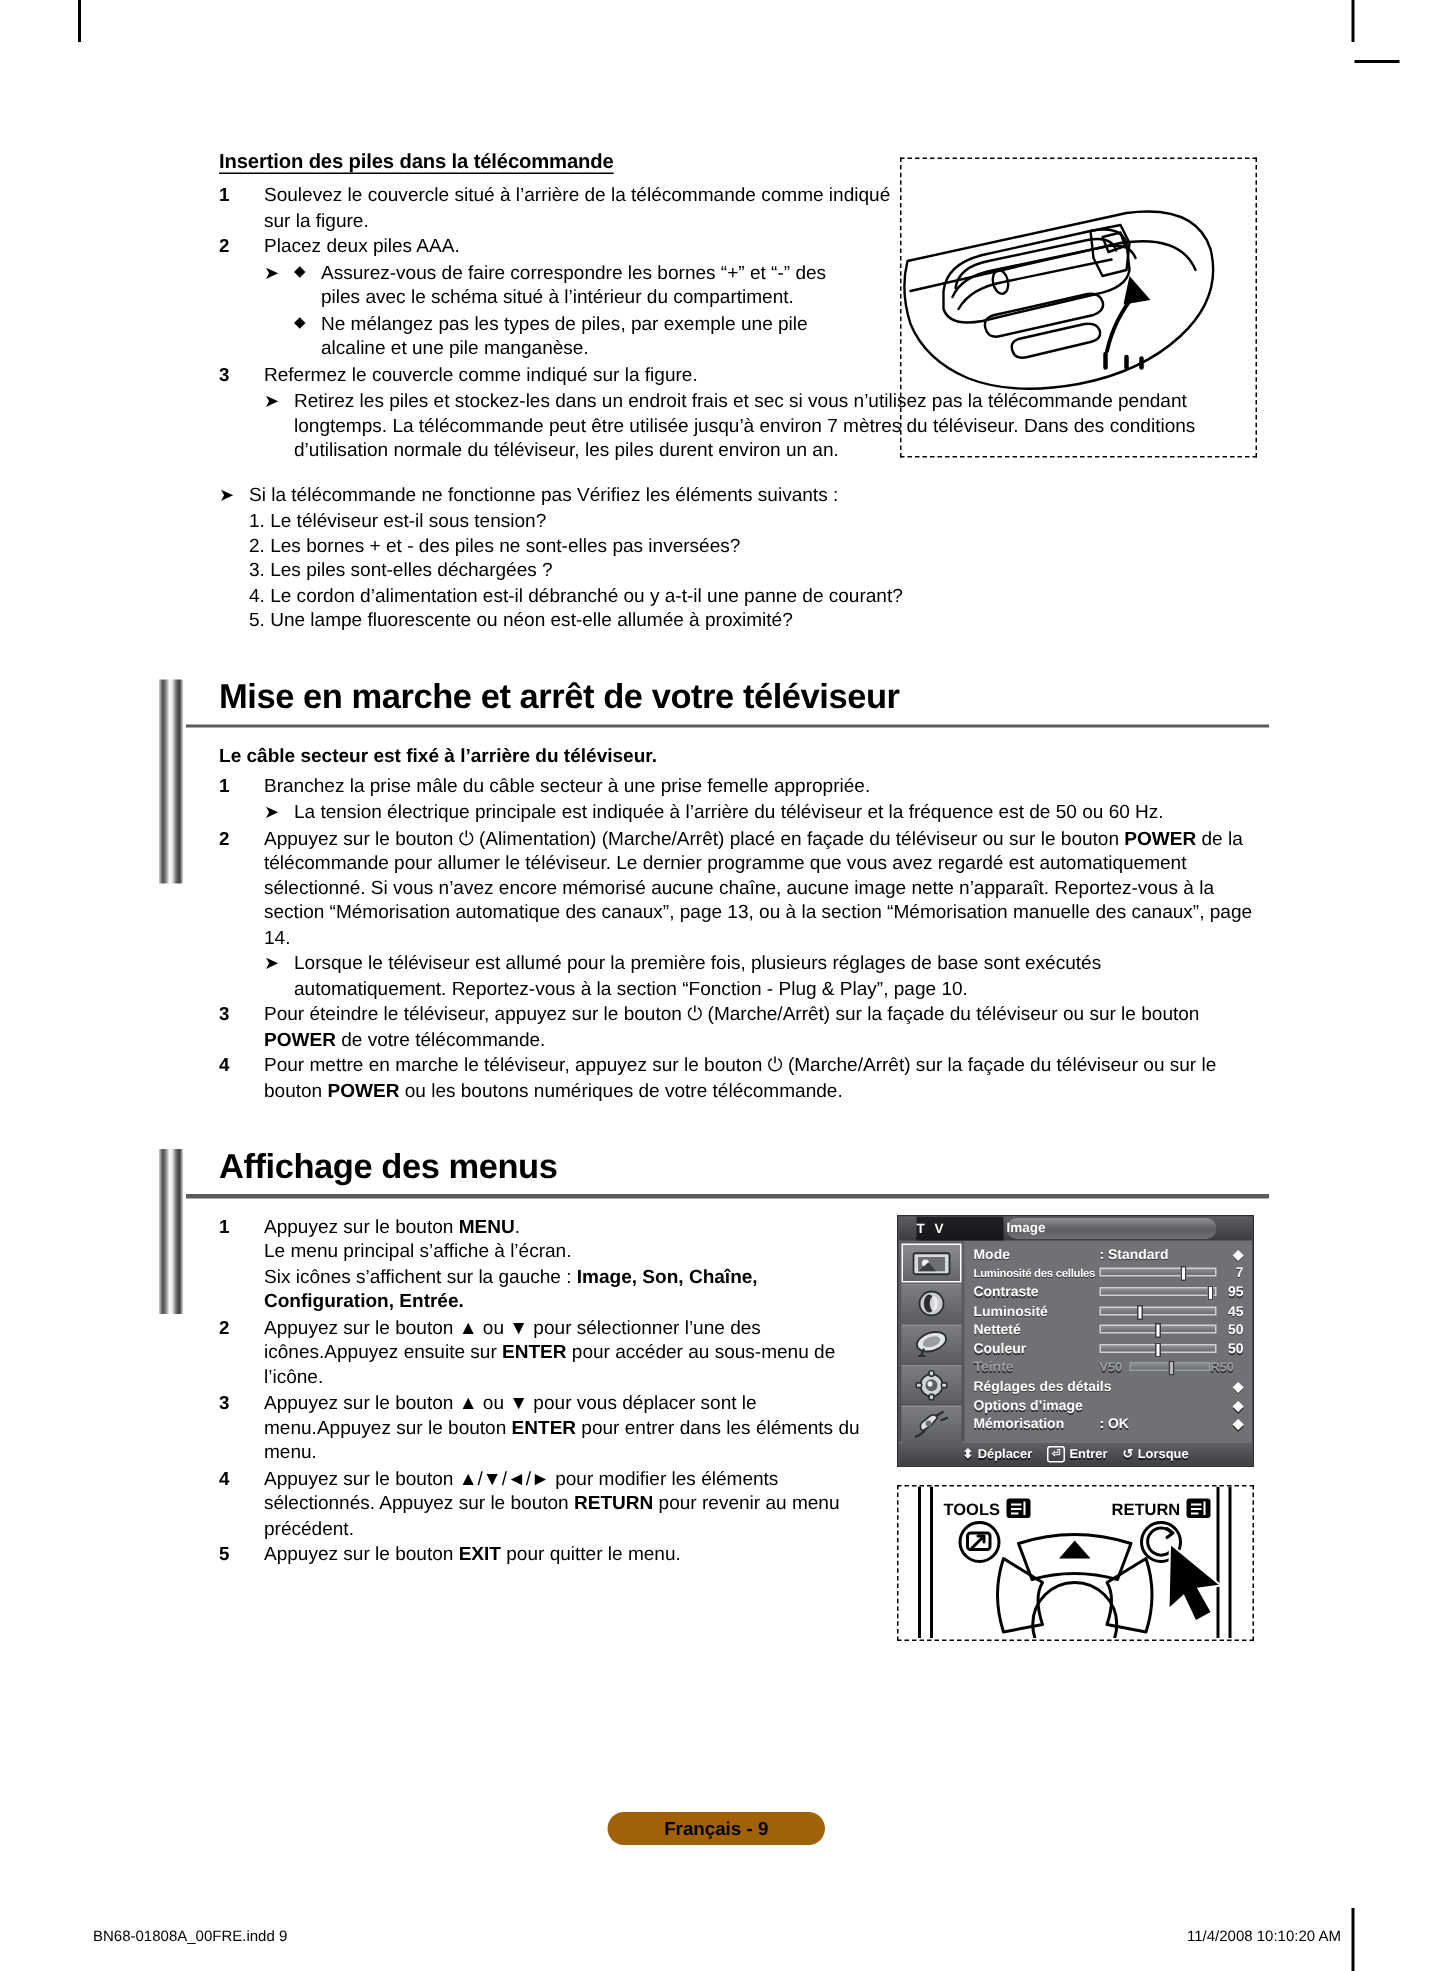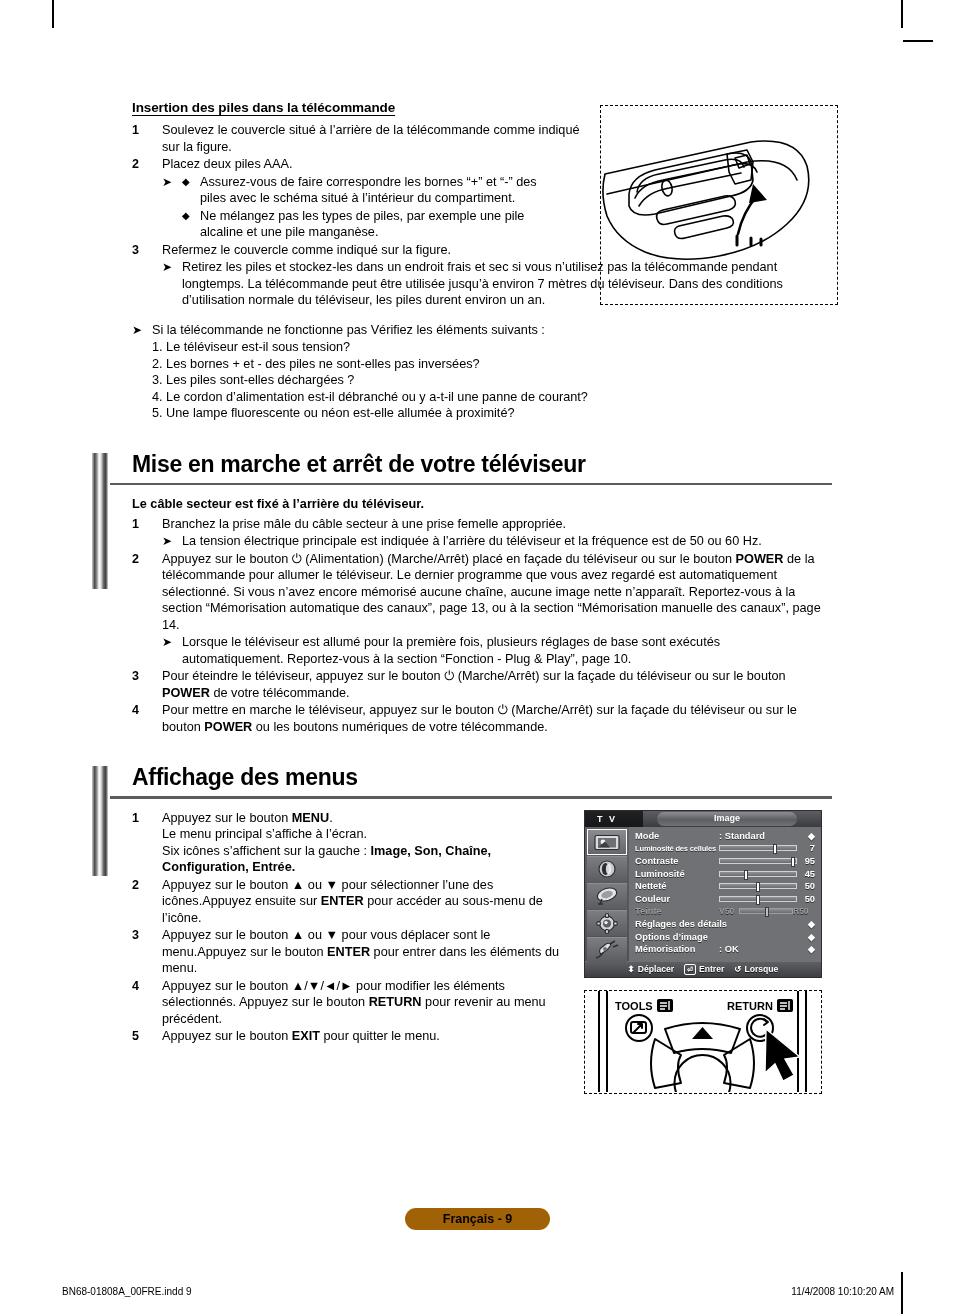--- a/index.html
+++ b/index.html
@@ -17,21 +17,21 @@
   
   .crop { position:absolute; background:#000; }
   .crop-tl-v { left:52px;  top:0;     width:2px;  height:28px; }
   .crop-tr-v { left:901px; top:0;     width:2px;  height:28px; }
   .crop-tr-h { left:903px; top:40px;  width:30px; height:2px;  }
   .crop-br-v { left:901px; top:1272px;width:2px;  height:42px; }
 
   
   .page { position:absolute; left:0; top:0; width:954px; height:1314px; }
 
-  .content { position:absolute; left:132px; top:100px; width:700px; }
+  .content { position:absolute; left:146px; top:100px; width:700px; }
 
   
   .sub-head {
     font-size: 13.5px; font-weight: bold; letter-spacing:-0.1px;
     text-decoration: underline; text-underline-offset: 3px;
     margin: 0 0 7px 0;
   }
   .row { display:flex; margin:0 0 1px 0; }
   .num {
     font-weight:bold; font-size:12.5px; width:30px; flex:none;
@@ -84,29 +84,29 @@
     font-family:"Liberation Sans", sans-serif;
     overflow:hidden;
   }
   .osd-top {
     height:16px; display:flex; align-items:center;
     background: linear-gradient(180deg,#5c5e61 0%,#3a3c3f 100%);
     position:relative;
   }
   .osd-tv {
     color:#fff; font-size:9px; font-weight:bold; letter-spacing:2px;
-    padding-left:12px; width:58px;
+    padding-left:0; width:58px;
     background: linear-gradient(180deg,#1f2123 0%,#16171a 100%);
-    height:16px; line-height:16px;
+    height:16px; line-height:16px;margin-left:12px;
   }
   .osd-pill {
     position:absolute; left:72px; top:1.5px;
     width:140px; height:14px; border-radius:7px;
     background: linear-gradient(180deg,#8d8f92 0%,#5c5e61 55%,#707275 100%);
-    color:#fff; font-size:9px; font-weight:bold; text-align:center;
+    color:#fff; font-size:9px; font-weight:bold; 
     line-height:13px;
   }
   .osd-body { display:flex; height:134px; }
   .osd-side {
     width:44px; flex:none;
     background: linear-gradient(180deg,#5f6164 0%,#4e5053 100%);
     padding-top:2px;
   }
   .osd-icon {
     height:26px; margin:0 2px 1px 2px;

